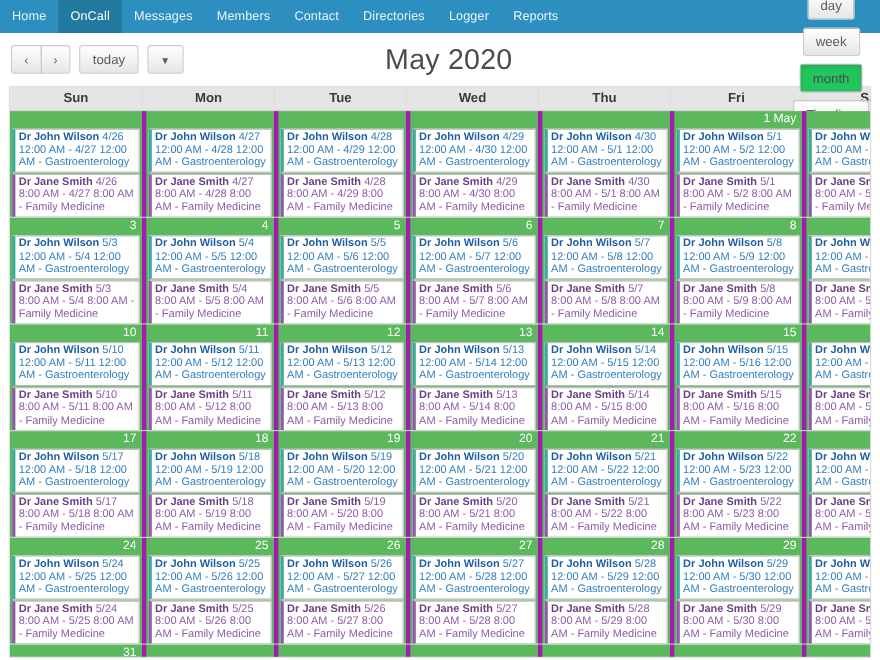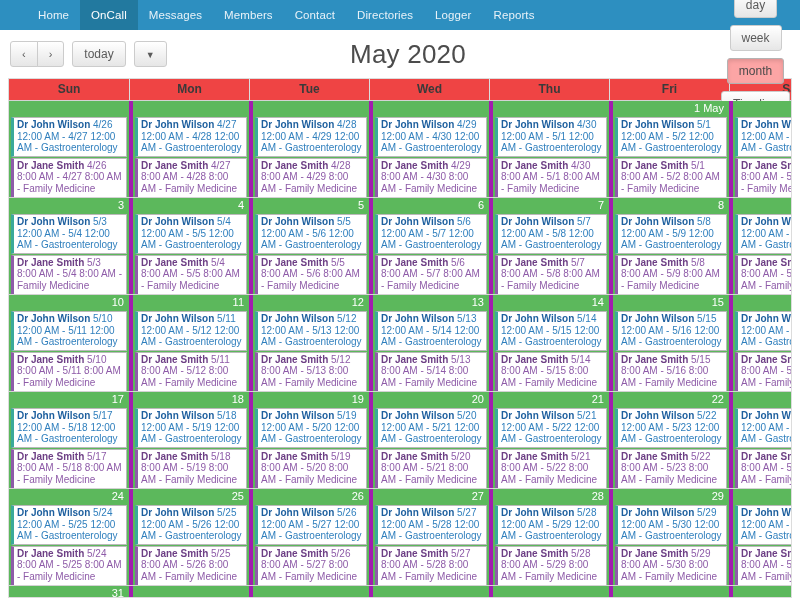--- a/index.html
+++ b/index.html
@@ -11,21 +11,21 @@
     font-family: "Liberation Sans", sans-serif;
     -webkit-font-smoothing: antialiased;
   }
 
   
   .navbar {
     height: 30px;
     background: #2d8fc0;
     display: flex;
     align-items: stretch;
-    padding-left: 27px;
+    padding-left: 0;
     overflow: hidden;
     text-align: right;
   }
   .nav-item {
     display: flex;
     align-items: center;
     padding: 0 11px;
     color: #e8f2f8;
     font-size: 11.5px;
     letter-spacing: .1px;
@@ -58,21 +58,21 @@
     line-height: 16px;
     cursor: pointer;
     border-radius: 3px;
     white-space: nowrap;
   }
   .btn-group .btn { border-radius: 0; margin-left: -1px; }
   .btn-group .btn:first-child { border-radius: 3px 0 0 3px; margin-left: 0; }
   .btn-group .btn:last-child  { border-radius: 0 3px 3px 0; }
   .btn.spaced { margin-left: 8px; }
   .btn.active {
-    background: #fca5a5;
+    background: #22c55e;
     border-color: #b3b3b3;
     box-shadow: inset 0 2px 4px rgba(0,0,0,.12);
     color: #4a4a4a;
   }
   .btn .arrow { font-size: 11px; line-height: 16px; }
   .btn .caret { font-size: 9px; line-height: 16px; }
 
   .cal-title {
     position: absolute;
     left: 16px; right: 0;
@@ -94,21 +94,21 @@
   
   .calendar {
     margin: 0 8px;
     border: 1px solid #dcdcdc;
     border-top: 1px solid #dcdcdc;
     height: 520px;
     overflow: hidden;
   }
   .dow-row {
     display: flex;
-    background: #ef4444;
+    background: #e5e5e5;
   }
   .dow-cell {
     width: 120px;
     flex: 0 0 120px;
     text-align: center;
     font-size: 12px;
     font-weight: bold;
     color: #3a3a3a;
     padding: 3px 0 4px;
     border-left: 1px solid #dcdcdc;

